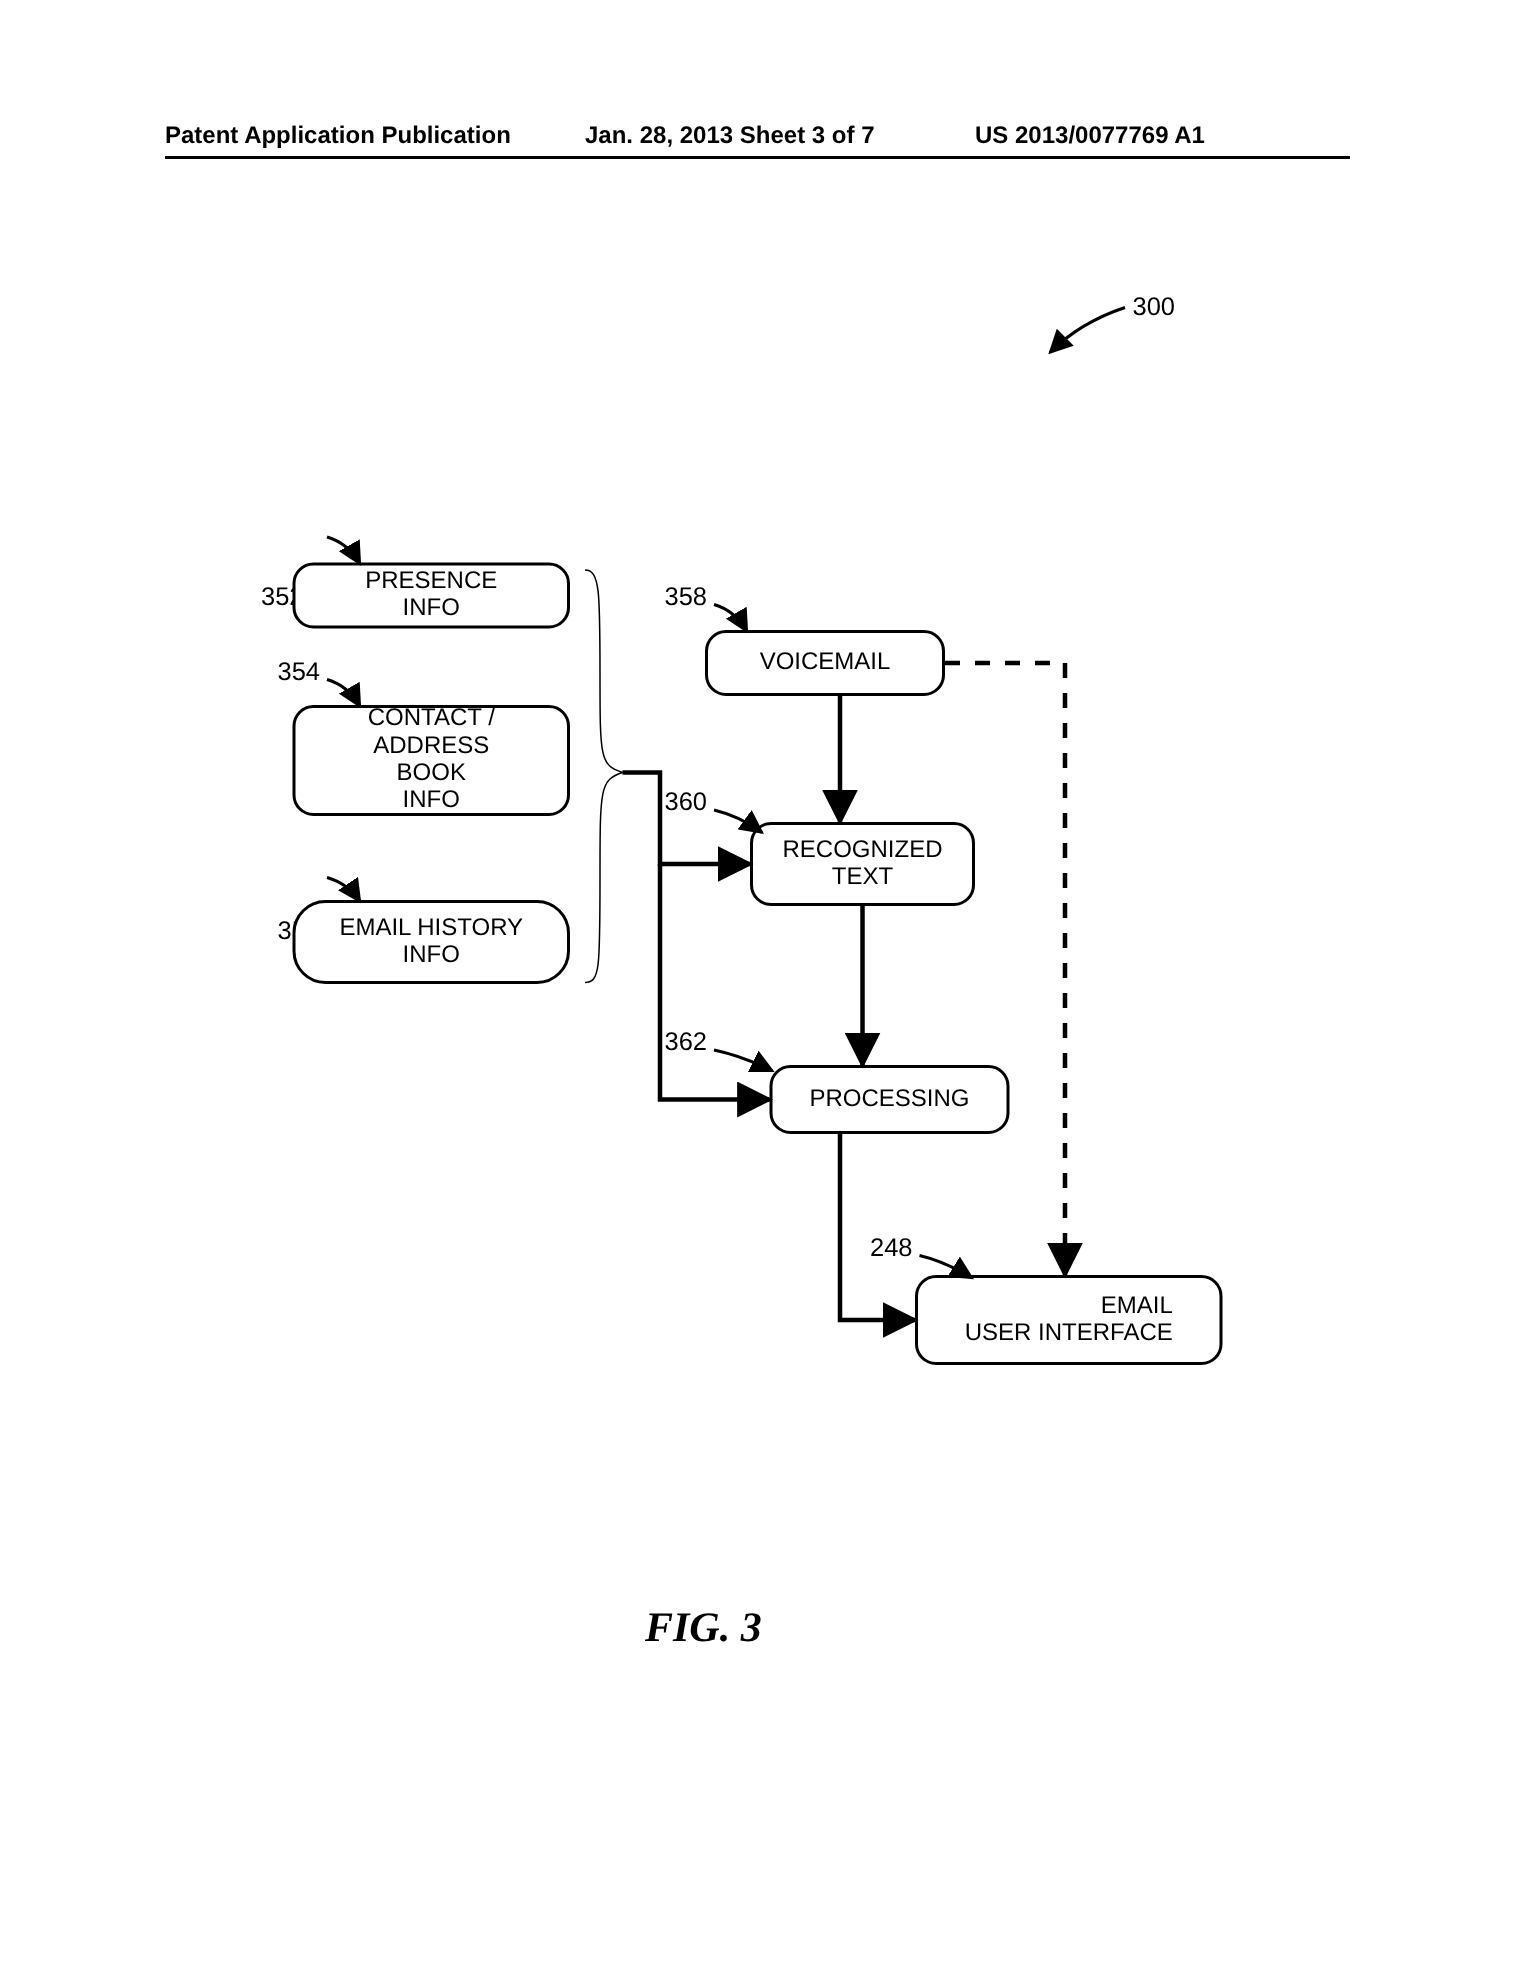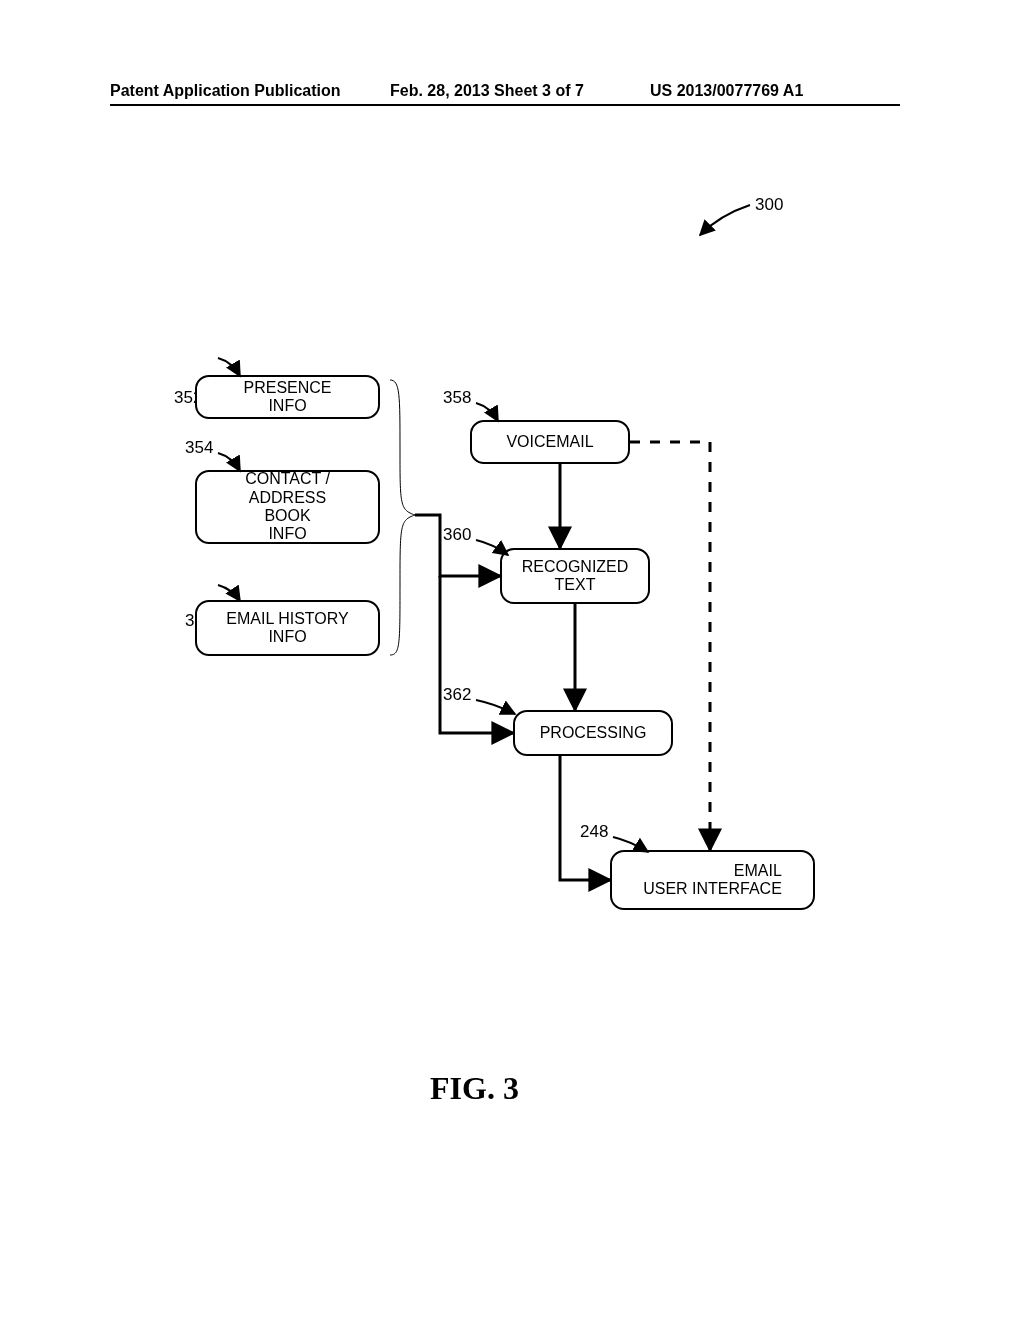--- a/index.html
+++ b/index.html
@@ -44,60 +44,61 @@
     padding: 6px 28px;
     box-sizing: border-box;
   }
   .reflabel {
     position: absolute;
     font-size: 17px;
   }
   .figcap {
     position: absolute;
     font-family: "Times New Roman", Times, serif;
+    font-style: italic;
     font-weight: bold;
-    font-size: 32px;
+    font-size: 28px;
   }
   svg.overlay {
     position: absolute;
     left: 0;
     top: 0;
     width: 1024px;
     height: 1320px;
     pointer-events: none;
   }
 </style>
 </head>
 <body>
 
 <div class="page">
 
   <div class="hdr" style="left:110px;">Patent Application Publication</div>
-  <div class="hdr" style="left:390px;">Feb. 28, 2013  Sheet 3 of 7</div>
+  <div class="hdr" style="left:390px;">Jan. 28, 2013  Sheet 3 of 7</div>
   <div class="hdr" style="left:650px;">US 2013/0077769 A1</div>
   <div class="hline"></div>
 
   <div class="reflabel" style="left:755px; top:195px;">300</div>
   <div class="reflabel" style="left:174px; top:343px;margin-top:45px;">352</div>
   <div class="reflabel" style="left:185px; top:438px;">354</div>
   <div class="reflabel" style="left:185px; top:570px;margin-top:41px;">356</div>
   <div class="reflabel" style="left:443px; top:388px;">358</div>
   <div class="reflabel" style="left:443px; top:525px;">360</div>
   <div class="reflabel" style="left:443px; top:685px;">362</div>
   <div class="reflabel" style="left:580px; top:822px;">248</div>
 
   <div class="node" style="left:195px; top:375px; width:185px; height:44px;">
     <span>PRESENCE INFO</span>
   </div>
   <div class="node" style="left:195px; top:470px; width:185px; height:74px;">
     <span style="white-space:pre-line;">CONTACT /
 ADDRESS BOOK
 INFO</span>
   </div>
-  <div class="node" style="left:195px; top:600px; width:185px; height:56px;">
+  <div class="node" style="left:195px; top:600px; width:185px; height:56px;border-radius:22px;">
     <span style="white-space:pre-line;">EMAIL HISTORY
 INFO</span>
   </div>
   <div class="node" style="left:470px; top:420px; width:160px; height:44px;">
     <span>VOICEMAIL</span>
   </div>
   <div class="node" style="left:500px; top:548px; width:150px; height:56px;">
     <span style="white-space:pre-line;">RECOGNIZED
 TEXT</span>
   </div>

